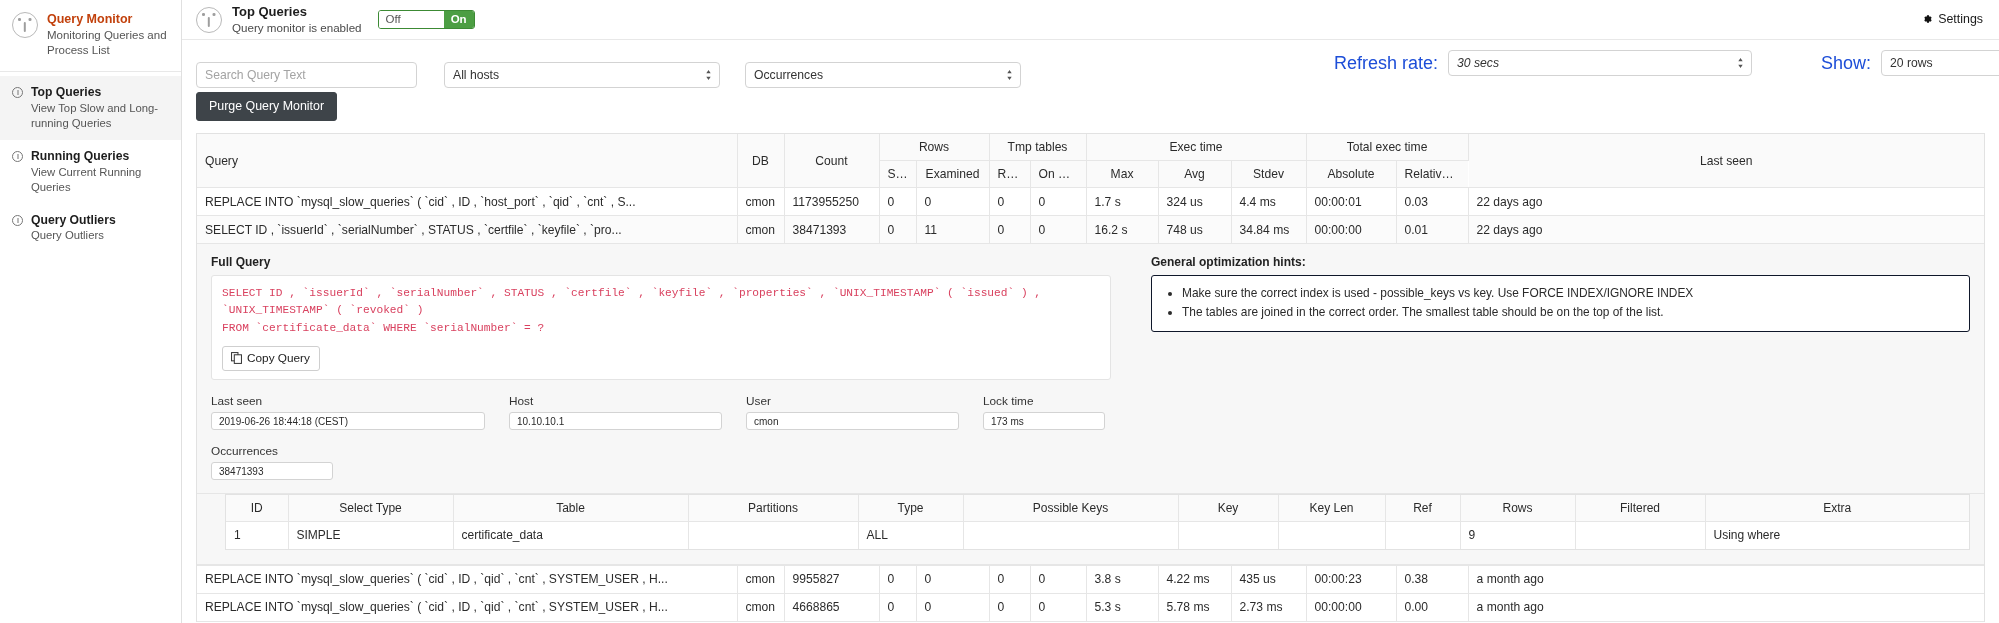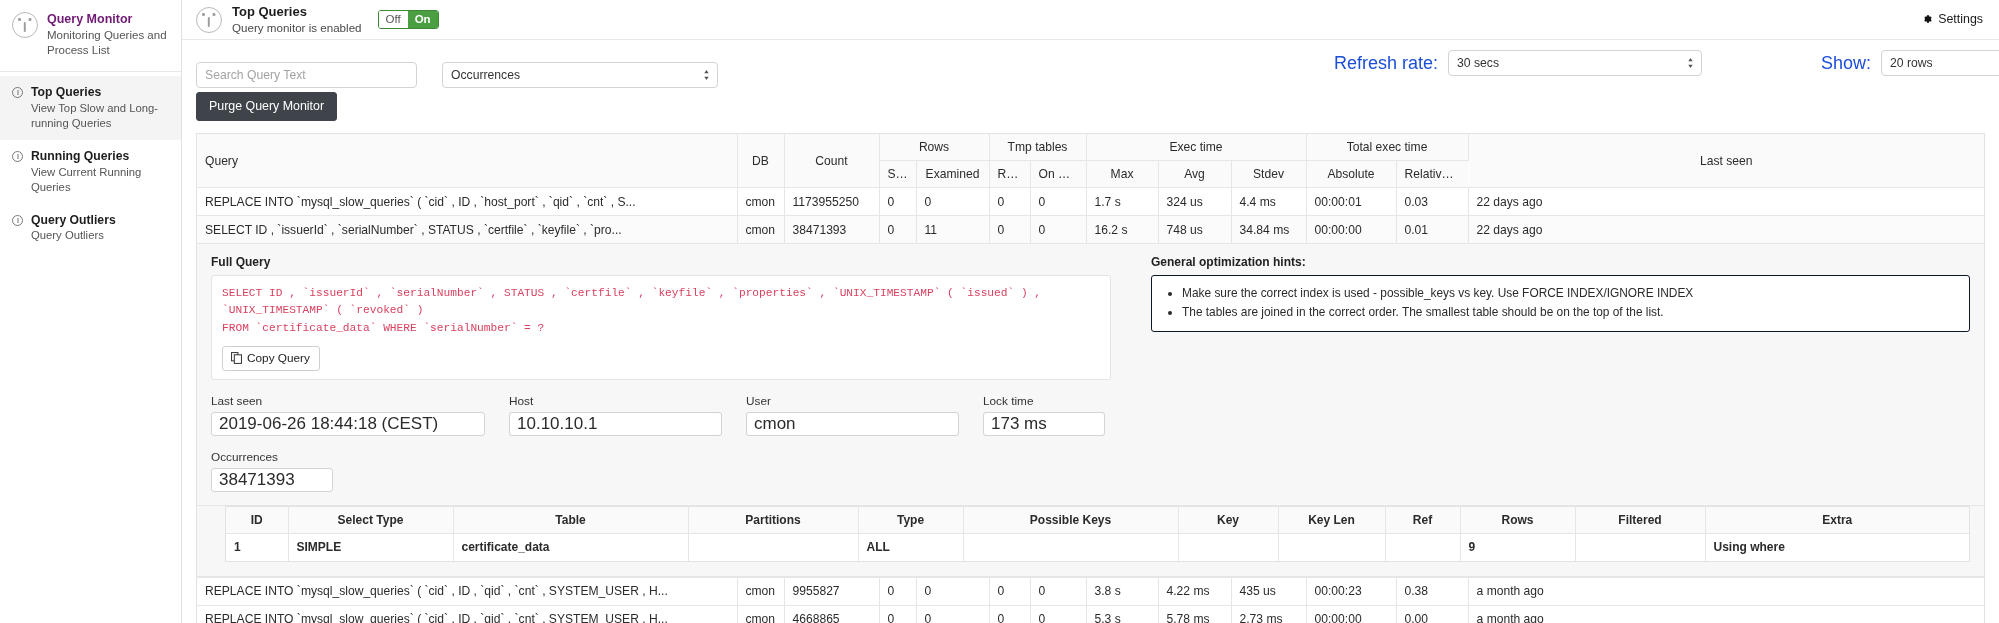--- a/index.html
+++ b/index.html
@@ -38,21 +38,21 @@
     content:""; position:absolute; left:50%; top:9px;
     width:2.4px; height:10px; background:#9e9e9e; transform:translateX(-50%);
     border-radius:1px;
   }
   .logo-circle::after {
     content:""; position:absolute; left:5px; top:5px;
     width:2.6px; height:2.6px; background:#9e9e9e; border-radius:50%;
     box-shadow: 10.5px 0 0 #9e9e9e;
   }
   .sb-head-txt { line-height: 1.32; }
-  .sb-title { font-weight: bold; font-size: 12.5px; color: #701a75; }
+  .sb-title { font-weight: bold; font-size: 12.5px; color: #c2410c; }
   .sb-sub { font-size: 11.5px; color: #555; }
 
   .sb-nav { padding-top: 4px; }
   .sb-item {
     display: flex; gap: 8px; align-items: flex-start;
     padding: 8px 10px 9px 12px;
     cursor: pointer;
   }
   .sb-item.active { background: #f4f4f4; }
   .sb-ico {
@@ -78,21 +78,21 @@
     position: relative;
   }
   .tb-left { display:flex; align-items:center; gap:10px; }
   .tb-txt { line-height: 1.3; }
   .tb-title { font-weight: bold; font-size: 13px; color:#1d1d1d; }
   .tb-sub { font-size: 11.6px; color: #4a4a4a; }
 
   .toggle {
     display: inline-flex; margin-left: 16px;
     border: 1px solid #3c8a34; border-radius: 3px; overflow: hidden;
-    height: 19px; line-height: 17px;
+    height: 19px; line-height: 17px; gap: 36px;
   }
   .toggle span {
     display:inline-block; padding: 0 7px; font-size: 11.5px; cursor:pointer;
   }
   .tg-off { background:#ffffff; color:#555; }
   .tg-on  { background:#4c9e43; color:#ffffff; font-weight:bold; }
 
   .settings {
     position:absolute; right: 16px; top: 12px;
     display:flex; align-items:center; gap:5px;
@@ -121,21 +121,21 @@
     background:#fff; font-size:12.2px; color:#333;
     padding: 0 22px 0 8px; line-height: 24px;
     display:inline-block; cursor:pointer; white-space:nowrap; overflow:hidden;
   }
   .sel .caret {
     position:absolute; right:7px; top:50%; transform:translateY(-50%);
     width:7px; height:12px;
   }
   .sel-hosts { width: 276px; margin-left: 27px; }
   .sel-sort  { width: 276px; margin-left: 25px; }
-  .sel-rate  { width: 254px; }
+  .sel-rate  { width: 304px; font-style: italic; }
   .sel-show  { width: 272px; }
   .f-label { font-size: 18px; color:#1d4ed8; margin-right: 10px; white-space:nowrap; }
   .grp { display:flex; align-items:center; }
   .grp-rate { position:absolute; left: 1152px; top: 10px; }
   .grp-show { position:absolute; left: 1639px; top: 10px; }
 
   .purge {
     margin: 4px 0 0 14px;
     display:inline-block;
     background:#3e4449; color:#fff;
@@ -196,36 +196,36 @@
   .copy-ico { width: 11px; height: 12px; display:block; }
   .hintbox {
     background:#fff; border:1px solid #0f172a; border-radius:3px;
     padding: 8px 12px 9px 12px;
   }
   .hintbox ul { margin: 0; padding-left: 18px; }
   .hintbox li { font-size: 11.9px; color:#2b2b2b; line-height: 1.6; }
   .fields { display:flex; gap: 0; margin-top: 14px; }
   .fld { margin-right: 24px; }
   .fld input {
-    display:block; height: 24px; border:1px solid #d3d3d3; border-radius:3px;
-    background:#fff; font-size:17px; color:#2b2b2b; padding: 0 7px;
+    display:block; height: 18px; border:1px solid #d3d3d3; border-radius:3px;
+    background:#fff; font-size:10px; color:#2b2b2b; padding: 0 7px;
     font-family: "Liberation Sans", sans-serif;
   }
   .w-lastseen input { width: 274px; }
   .w-host input { width: 213px; }
   .w-user input { width: 213px; }
   .w-lock input { width: 122px; }
   .w-occ input { width: 122px; }
   .occblock { margin-top: 14px; }
 
   .exwrap { margin: 16px 14px 0 0; border:1px solid #e2e2e2; background:#fff; }
   table.ex { width:100%; border-collapse: collapse; table-layout: fixed; }
   table.ex th, table.ex td {
     border-right:1px solid #e6e6e6; border-bottom:1px solid #e6e6e6;
-    font-size: 12px; font-weight: bold; padding: 6px 8px;
+    font-size: 12px; font-weight: normal; padding: 6px 8px;
     white-space:nowrap; overflow:hidden; text-overflow:ellipsis;
   }
   table.ex th { background:#fafafa; text-align:center; }
   table.ex td { text-align:left; background:#fff; height: 27px; }
   table.ex th:last-child, table.ex td:last-child { border-right:none; }
   table.ex tr:last-child td { border-bottom:none; }
 </style>
 </head>
 <body>
 
@@ -284,20 +284,26 @@
           <path fill="#111" d="M8 5.2a2.8 2.8 0 1 0 0 5.6 2.8 2.8 0 0 0 0-5.6zm0 4.1a1.3 1.3 0 1 1 0-2.6 1.3 1.3 0 0 1 0 2.6z"></path>
           <path fill="#111" d="M14.3 9.3l-1.1-.6a5.4 5.4 0 0 0 0-1.4l1.1-.6-1.3-2.2-1.1.6a5.3 5.3 0 0 0-1.2-.7V3.1H7.9v1.3a5.3 5.3 0 0 0-1.2.7l-1.1-.6-1.3 2.2 1.1.6a5.4 5.4 0 0 0 0 1.4l-1.1.6 1.3 2.2 1.1-.6c.37.3.78.53 1.2.7v1.3h2.8v-1.3c.42-.17.83-.4 1.2-.7l1.1.6 1.3-2.2z"></path>
         </svg>
         <span>Settings</span>
       </div>
     </div>
 
     
     <div class="filters">
       <input id="searchInput" class="inp" type="text" placeholder="Search Query Text" style="">
+      <div class="sel sel-hosts">
+        <span>All hosts</span>
+        <svg class="caret" viewBox="0 0 7 12">
+          <path fill="#555" d="M3.5 1l2.2 3.2H1.3zM3.5 11L1.3 7.8h4.4z"></path>
+        </svg>
+      </div>
       <div class="sel sel-sort">
         <span>Occurrences</span>
         <svg class="caret" viewBox="0 0 7 12">
           <path fill="#555" d="M3.5 1l2.2 3.2H1.3zM3.5 11L1.3 7.8h4.4z"></path>
         </svg>
       </div>
 
       <div class="grp grp-rate">
         <span class="f-label">Refresh rate:</span>
         <div class="sel sel-rate">

